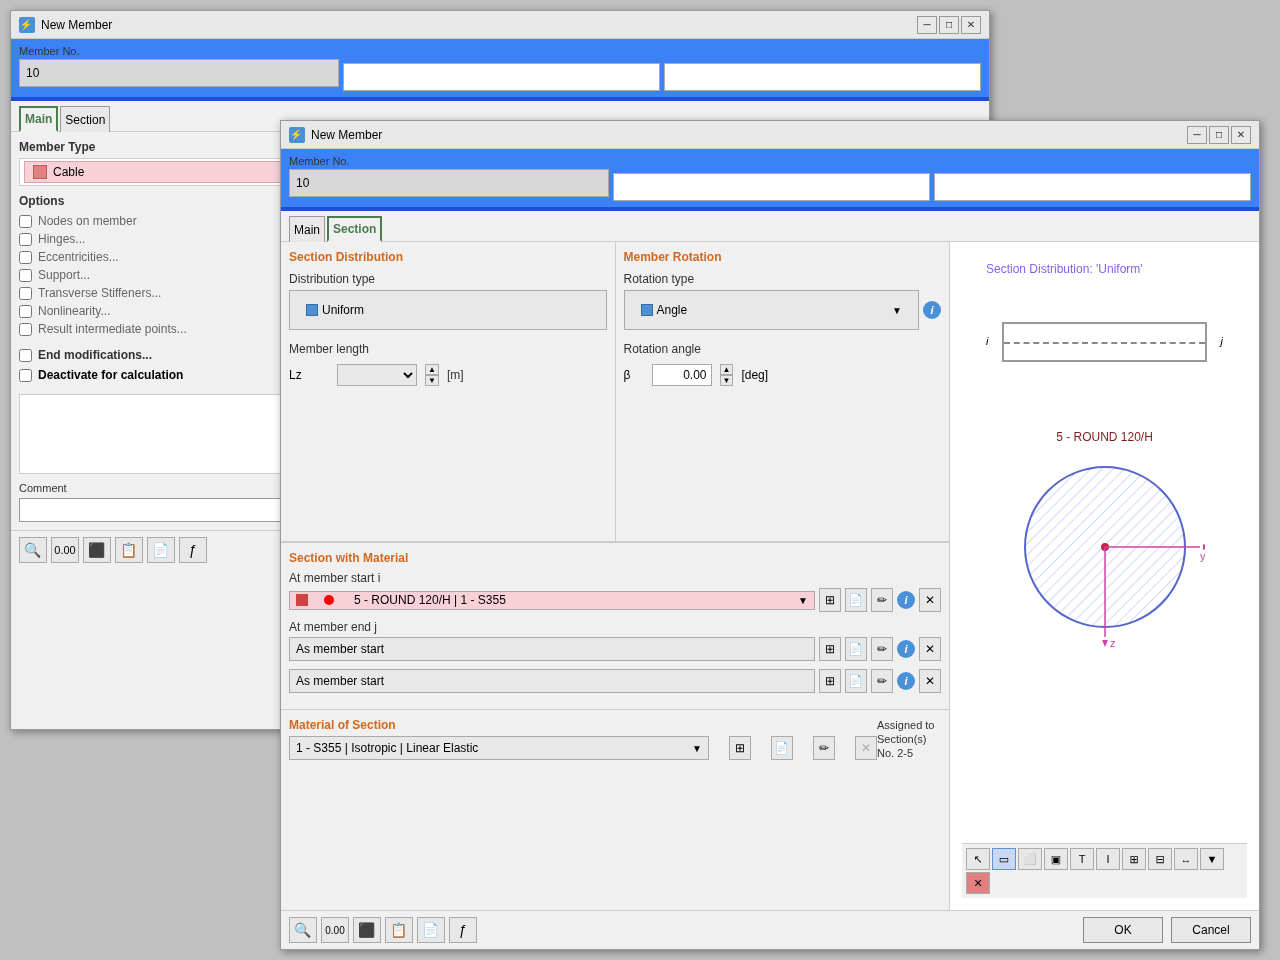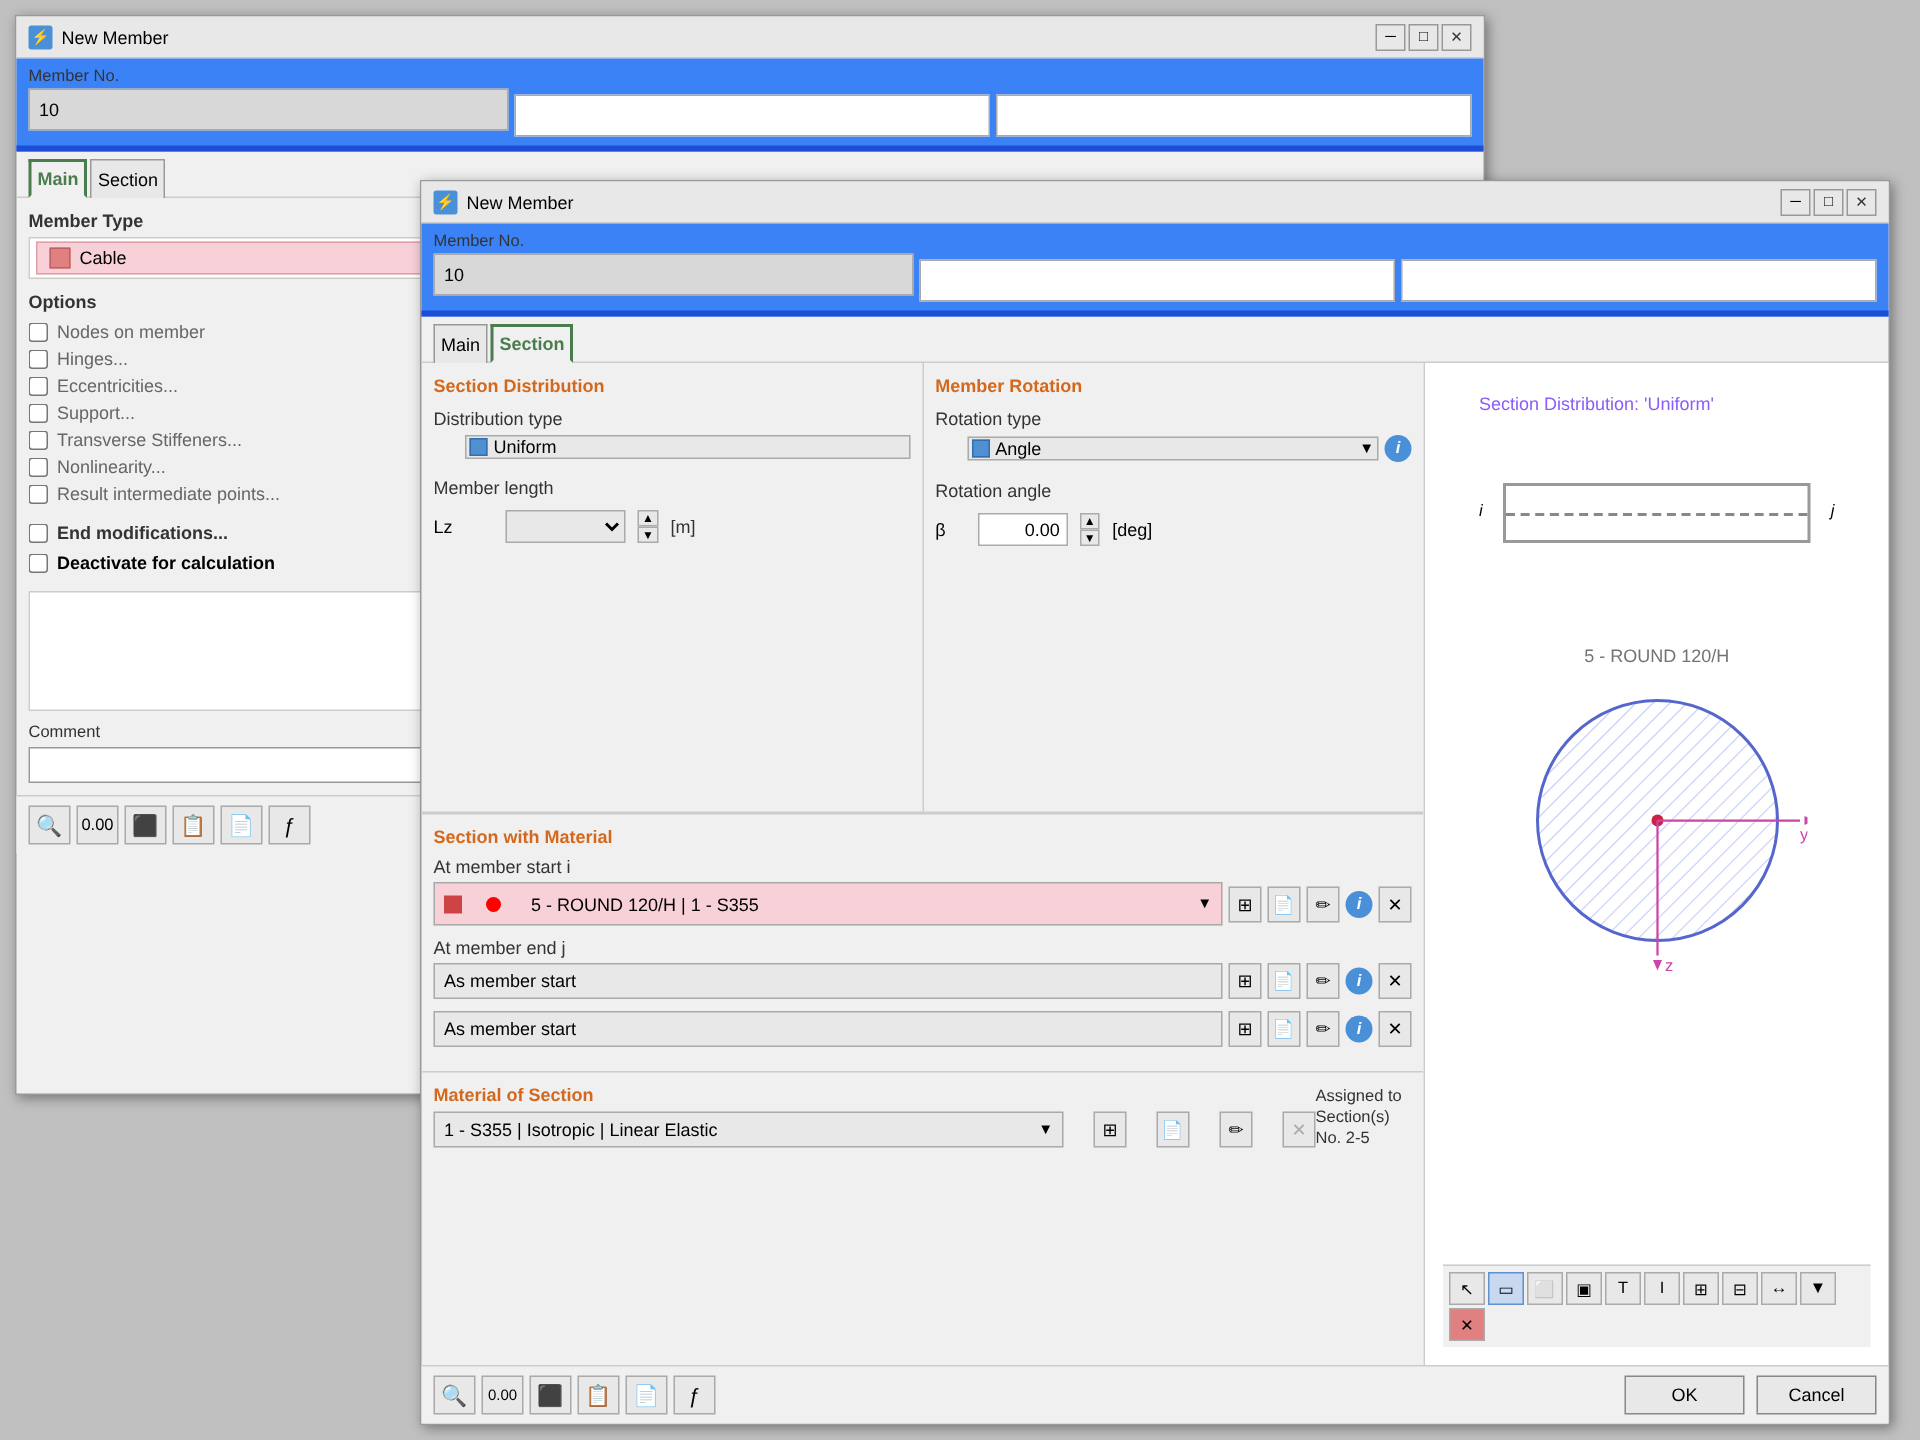--- a/index.html
+++ b/index.html
@@ -132,26 +132,25 @@
       display: flex;
       align-items: center;
       padding: 4px 8px;
       gap: 8px;
     }
     .form-label { font-size: 12px; color: #333; min-width: 100px; }
     .form-input {
       flex: 1;
       border: 1px solid #aaa;
       background: #e8e8e8;
-      padding: 3px 2px;
-      font-size: 12px;
-      height: 16px;
-      display: flex;
-      align-items: center;
-      margin-left: 21px;
+      padding: 3px 16px;
+      font-size: 12px;
+      height: 40px;
+      display: flex;
+      align-items: center;
     }
     .form-input-blue {
       display: flex;
       align-items: center;
       gap: 4px;
     }
     .blue-square { width: 12px; height: 12px; background: #5090d0; border: 1px solid #3070b0; }
     
     .member-length-row {
       display: flex;
@@ -221,21 +220,21 @@
       display: flex;
       align-items: center;
       gap: 4px;
     }
     .swm-select {
       flex: 1;
       border: 1px solid #aaa;
       background: #f8d0d8;
       padding: 3px 6px;
       font-size: 12px;
-      height: 29px;
+      height: 19px;
       display: flex;
       align-items: center;
       gap: 16px;
     }
     .swm-select-normal {
       flex: 1;
       border: 1px solid #aaa;
       background: #e8e8e8;
       padding: 3px 6px;
       font-size: 12px;
@@ -365,21 +364,21 @@
       background: white;
       min-width: 300px;
     }
     
     .circle-section {
       margin-top: 30px;
       text-align: center;
     }
     .section-label {
       font-size: 12px;
-      color: #737373;
+      color: #7f1d1d;
       margin-bottom: 8px;
     }
     
     svg.circle-svg {
       display: block;
       margin: 0 auto;
     }
     
     
     .viz-toolbar {

